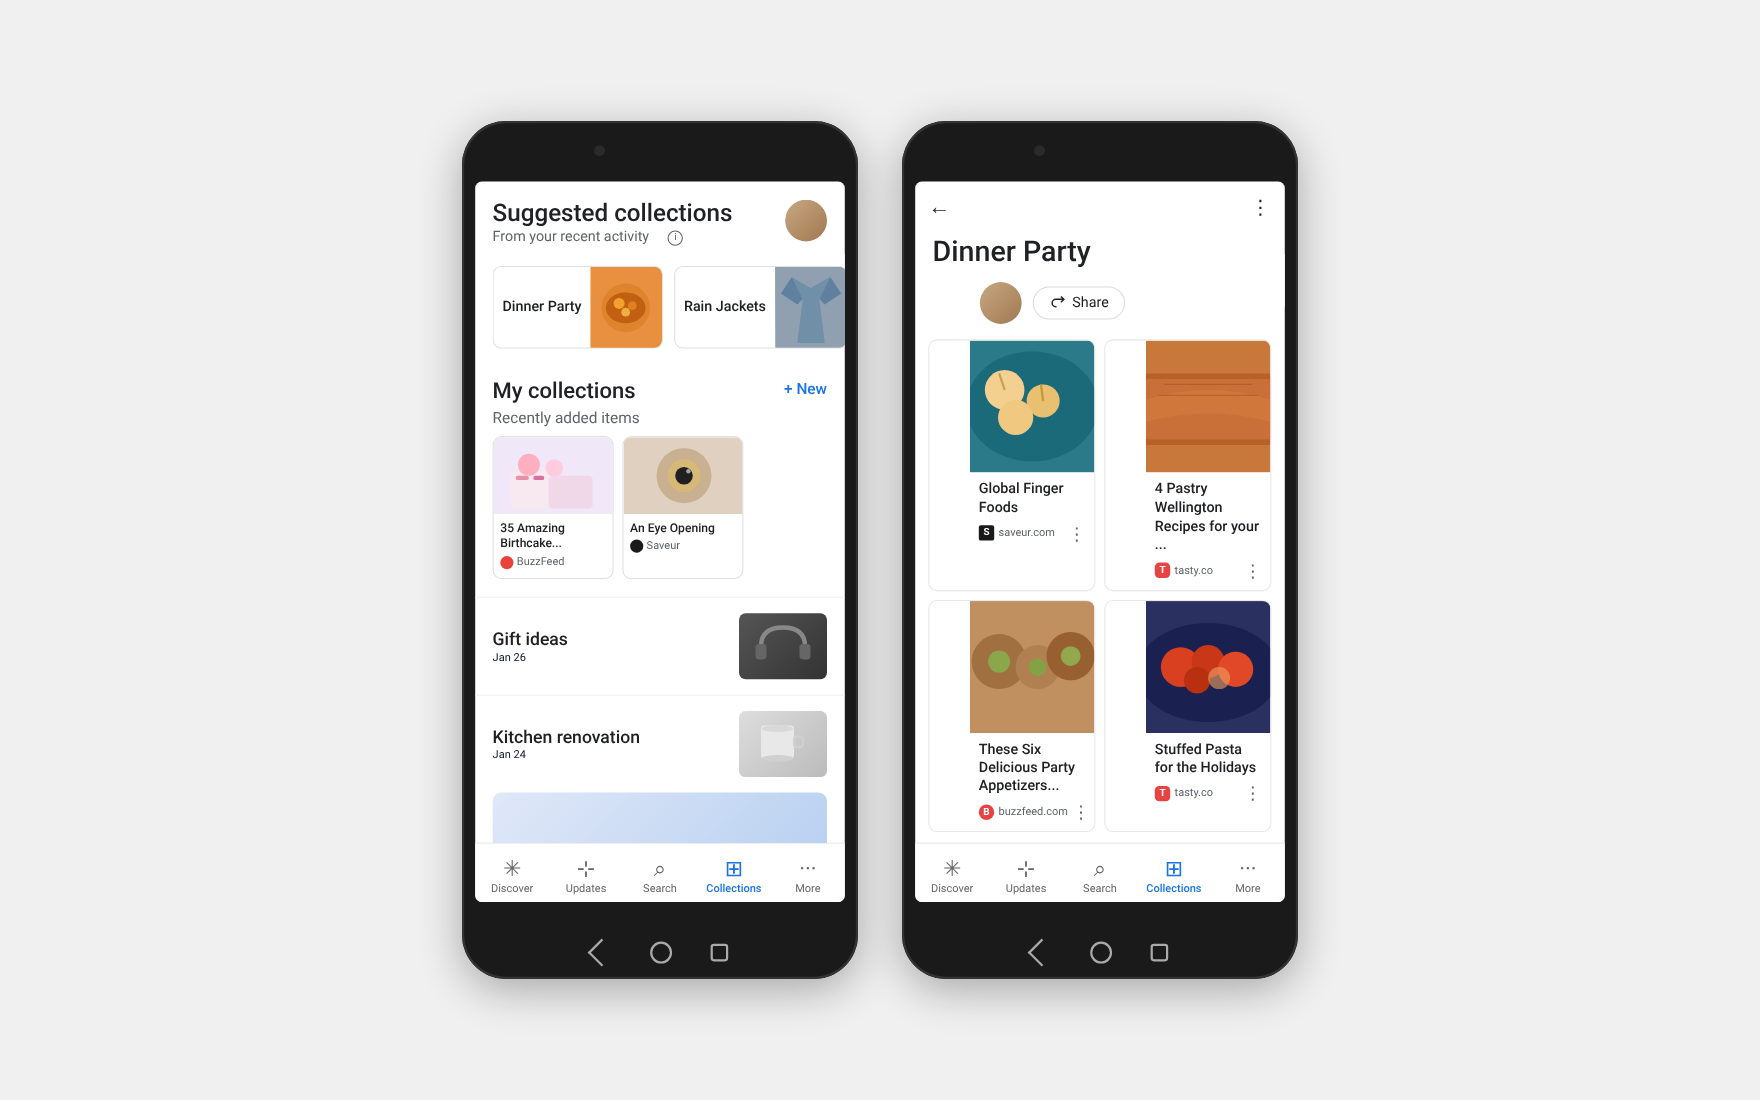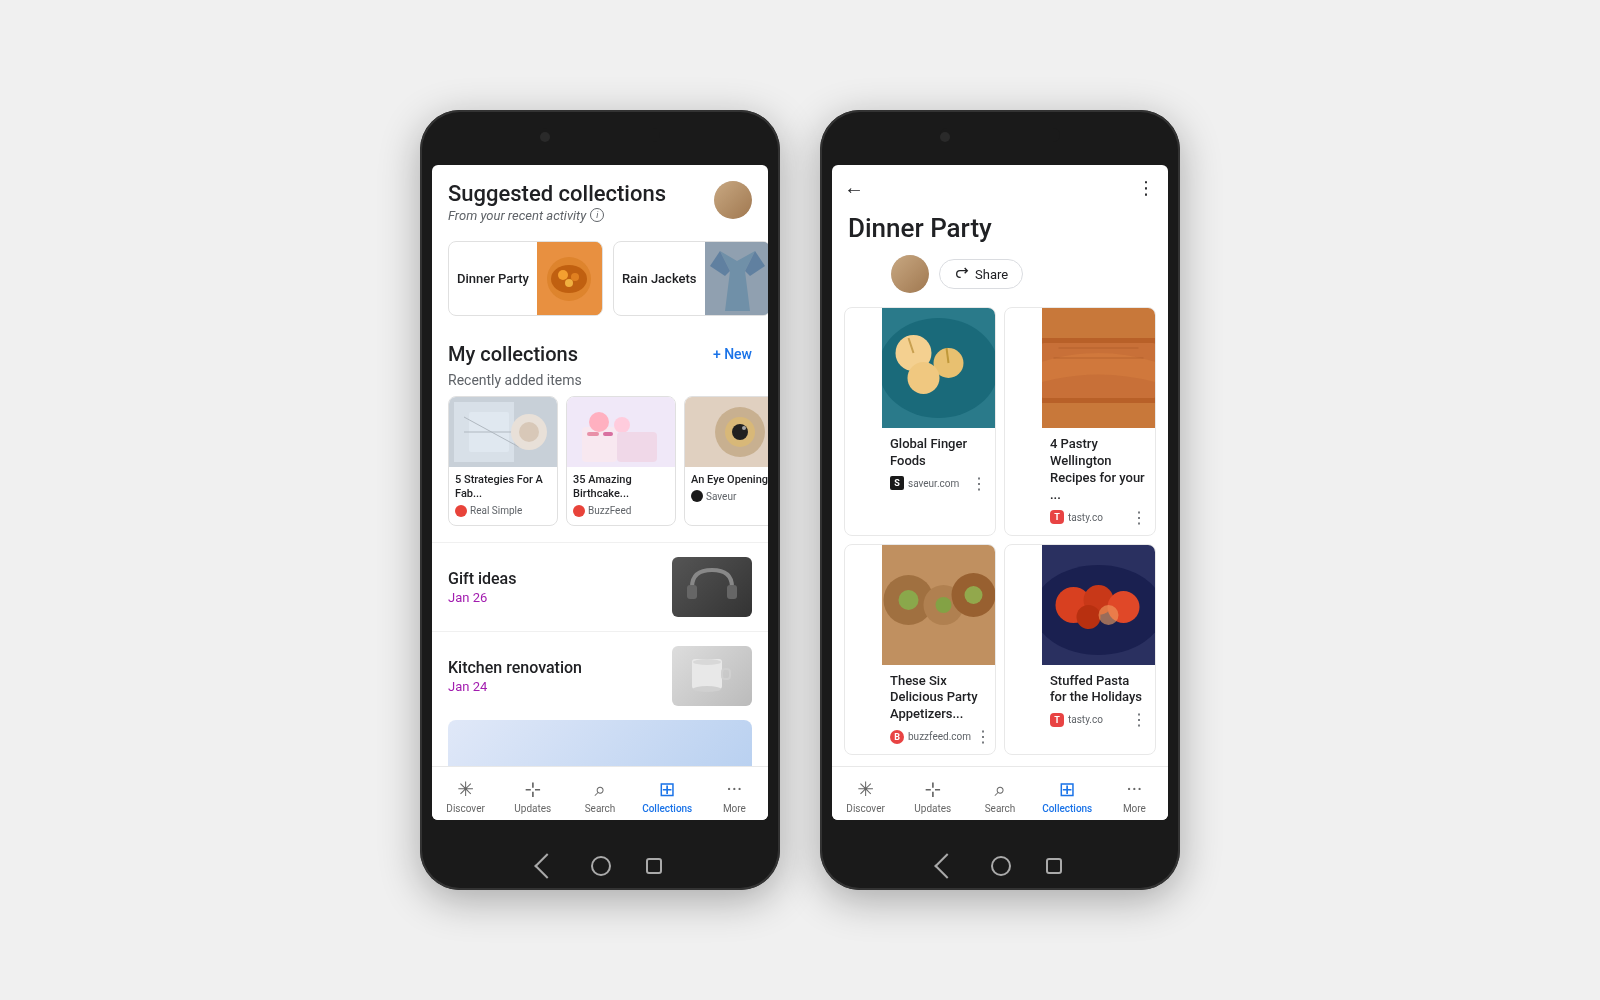--- a/index.html
+++ b/index.html
@@ -141,23 +141,22 @@
     .screen1-title {
       font-size: 22px;
       font-weight: 500;
       color: #202124;
     }
     .screen1-subtitle {
       font-size: 13px;
       color: #5f6368;
       margin-top: 2px;
       display: flex;
-      align-items: flex-start;
-      gap: 4px;
-      font-style: italic;
+      align-items: flex-end;
+      gap: 17px;
     }
     .avatar-circle {
       width: 38px;
       height: 38px;
       border-radius: 50%;
       background: #d0c0b0;
       overflow: hidden;
       display: flex;
       align-items: center;
       justify-content: center;
@@ -310,22 +309,22 @@
       padding: 14px 16px;
       border-top: 1px solid #f0f0f0;
     }
     .coll-info {}
     .coll-name {
       font-size: 16px;
       color: #202124;
       font-weight: 500;
     }
     .coll-date {
-      font-size: 13px;
-      color: #a21caf;
+      font-size: 10px;
+      color: #0f172a;
       margin-top: 2px;
     }
 
     
     .screen2-header {
       display: flex;
       align-items: center;
       justify-content: space-between;
       padding: 10px 12px;
     }
@@ -532,40 +531,20 @@
       </div>
 
       <div class="section-header">
         <span class="section-title">My collections</span>
         <span class="new-btn">+ New</span>
       </div>
       <div class="section-sub">Recently added items</div>
 
       <div class="recent-items">
 
-        <div class="recent-card">
-          <div class="recent-img">
-            <svg width="110" height="70" viewBox="0 0 110 70">
-              <rect width="110" height="70" fill="#c8d0d8"></rect>
-              <rect x="5" y="5" width="60" height="60" fill="#d8e0e8"></rect>
-              <rect x="20" y="15" width="40" height="40" fill="#e0e8f0" rx="2"></rect>
-              <line x1="15" y1="20" x2="70" y2="50" stroke="#b0b8c0" stroke-width="1"></line>
-              <line x1="15" y1="35" x2="70" y2="35" stroke="#b0b8c0" stroke-width="1"></line>
-              <circle cx="80" cy="35" r="18" fill="#e8e0d8"></circle>
-              <circle cx="80" cy="35" r="10" fill="#d8c8b8"></circle>
-            </svg>
-          </div>
-          <div class="recent-info">
-            <div class="recent-title">5 Strategies For A Fab...</div>
-            <div class="recent-source">
-              <div class="source-dot" style="background:#e8433a;"></div>
-              <span class="source-name">Real Simple</span>
-            </div>
-          </div>
-        </div>
 
         <div class="recent-card">
           <div class="recent-img">
             <svg width="110" height="70" viewBox="0 0 110 70">
               <rect width="110" height="70" fill="#f0e8f8"></rect>
               <rect x="15" y="30" width="35" height="35" rx="4" fill="#f8e8f0"></rect>
               <circle cx="32" cy="25" r="10" fill="#ffb0c0"></circle>
               <circle cx="55" cy="28" r="8" fill="#ffccdd"></circle>
               <rect x="50" y="35" width="40" height="30" rx="4" fill="#f0d8e8"></rect>
               <rect x="20" y="35" width="12" height="4" rx="2" fill="#e890a8"></rect>

